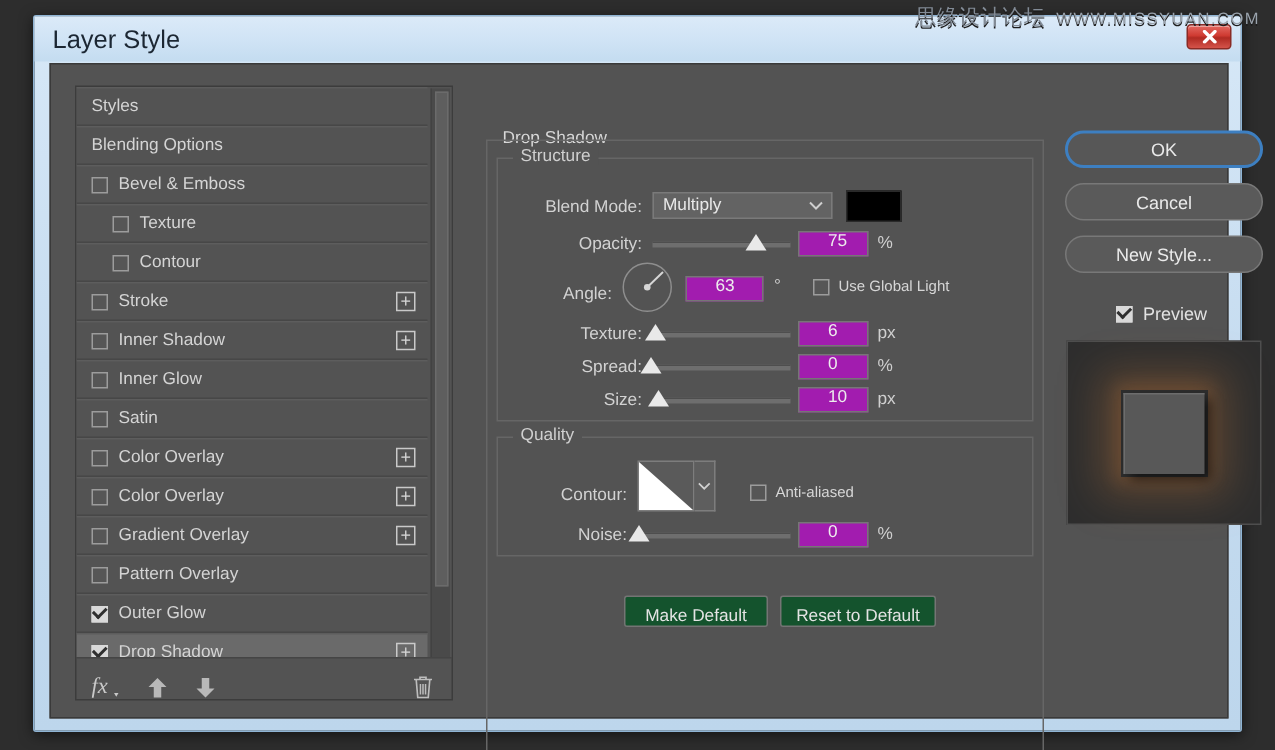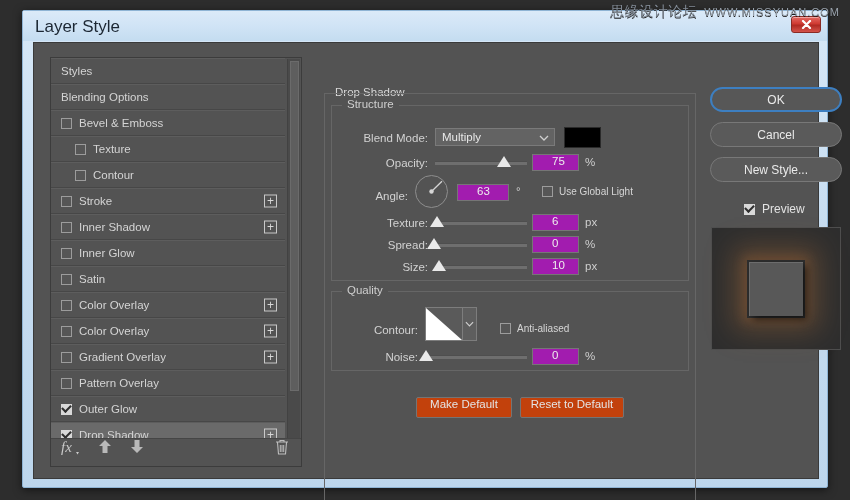--- a/index.html
+++ b/index.html
@@ -122,21 +122,21 @@
   }
   .sl-thumb {
     position: absolute; left: 2px; top: 2px;
     width: 9px; height: 330px;
     background: #5e5e5e;
     border: 1px solid #6b6b6b;
   }
 
   .styles-toolbar {
     height: 28px; border-top: 1px solid #454545;
-    display: flex; align-items: flex-start; padding: 0 10px;
+    display: flex; align-items: flex-end; padding: 0 10px;
     position: relative;
   }
   .tb-icon { margin-right: 18px; cursor: pointer; display:flex; align-items:center; }
   .tb-trash { position: absolute; right: 12px; cursor: pointer; display:flex; }
 
   
   .center {
     position: absolute; left: 290px; top: 44px;
     width: 372px; height: 429px;
   }
@@ -256,26 +256,26 @@
     position: absolute;
     display: flex; align-items: center; gap: 6px;
     font-size: 10px; color: #d6d6d6;
     cursor: pointer;
     margin-left: 12px;
   }
 
   .btn {
     position: absolute;
     height: 21px;
-    background: #c2410c;
+    background: #14532d;
     border: 1px solid #747474;
     border-radius: 2px;
     color: #e4e4e4;
     font-size: 11.5px;
-    display: flex; align-items: flex-start; justify-content: center;
+    display: flex; align-items: flex-end; justify-content: center;
     cursor: pointer;
   }
 
   
   .right { position: absolute; left: 672px; top: 44px; width: 146px; }
   .rbtn {
     position: absolute; left: 4px;
     width: 132px; height: 25px;
     background: #5a5a5a;
     border: 1px solid #787878;

